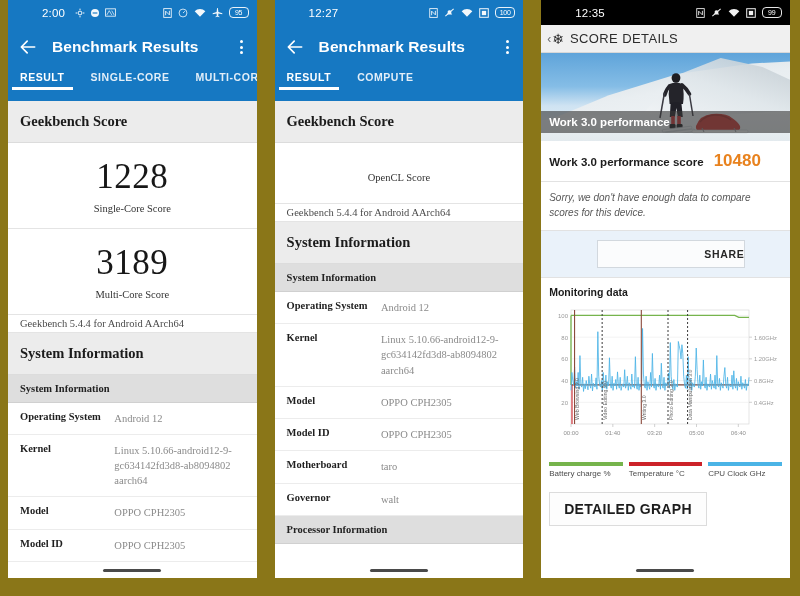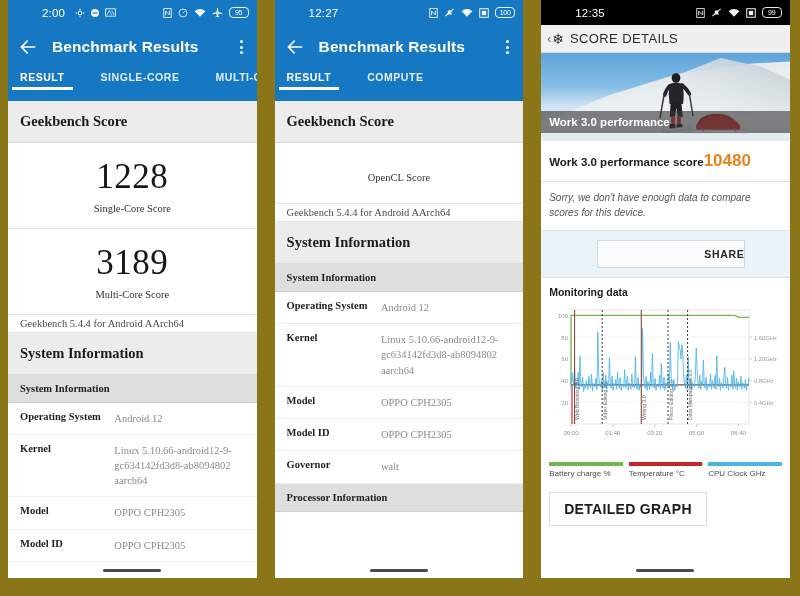--- a/index.html
+++ b/index.html
@@ -78,21 +78,21 @@
   .dots { display: flex; flex-direction: column; gap: 2.5px; padding-right: 4px;}
   .dots i { width: 3px; height: 3px; background: #fff; border-radius: 50%; display:block;}
   .backarrow { width: 20px; height: 20px; }
   
   .tabs {
     background: #1678c2;
     display: flex;
     height: 32px;
     align-items: flex-start;
     padding-left: 10px;
-    gap: 32px;
+    gap: 22px;
   }
   .tab {
     color: #e2eef8;
     font-size: 10.5px;
     font-weight: bold;
     letter-spacing: .55px;
     padding: 2px 2px 7px 2px;
     position: relative;
     white-space: nowrap;
   }
@@ -203,21 +203,21 @@
     font-weight: bold;
     padding: 5px 8px;
   }
   .score-row {
     display: flex;
     align-items: baseline;
     padding: 10px 8px 10px 8px;
     border-bottom: 1px solid #e2e2e2;
   }
   .score-row .lbl { font-size: 11.5px; font-weight: bold; color: #1c1c1c;}
-  .score-row .val { font-size: 17px; font-weight: bold; color: #e8821e; margin-left: 0;}
+  .score-row .val { font-size: 17px; font-weight: bold; color: #e8821e; margin-left: 10px;}
   .nodata {
     padding: 8px 8px 10px 8px;
     font-size: 10px;
     font-style: italic;
     color: #575757;
     line-height: 1.5;
     border-bottom: 1px solid #e2e2e2;
   }
   .share-wrap {
     background: #eaf2fa;
@@ -443,20 +443,24 @@
           <span class="k">Kernel</span>
           <span class="v">Linux 5.10.66-android12-9-gc634142fd3d8-ab8094802 aarch64</span>
         </div>
         <div class="kv">
           <span class="k">Model</span>
           <span class="v">OPPO CPH2305</span>
         </div>
         <div class="kv">
           <span class="k">Model ID</span>
           <span class="v">OPPO CPH2305</span>
+        </div>
+        <div class="kv">
+          <span class="k">Motherboard</span>
+          <span class="v">taro</span>
         </div>
         <div class="kv">
           <span class="k">Governor</span>
           <span class="v">walt</span>
         </div>
         <div class="sub-head">Processor Information</div>
       </div>
 
       <div class="gesture"></div>
     </div>

